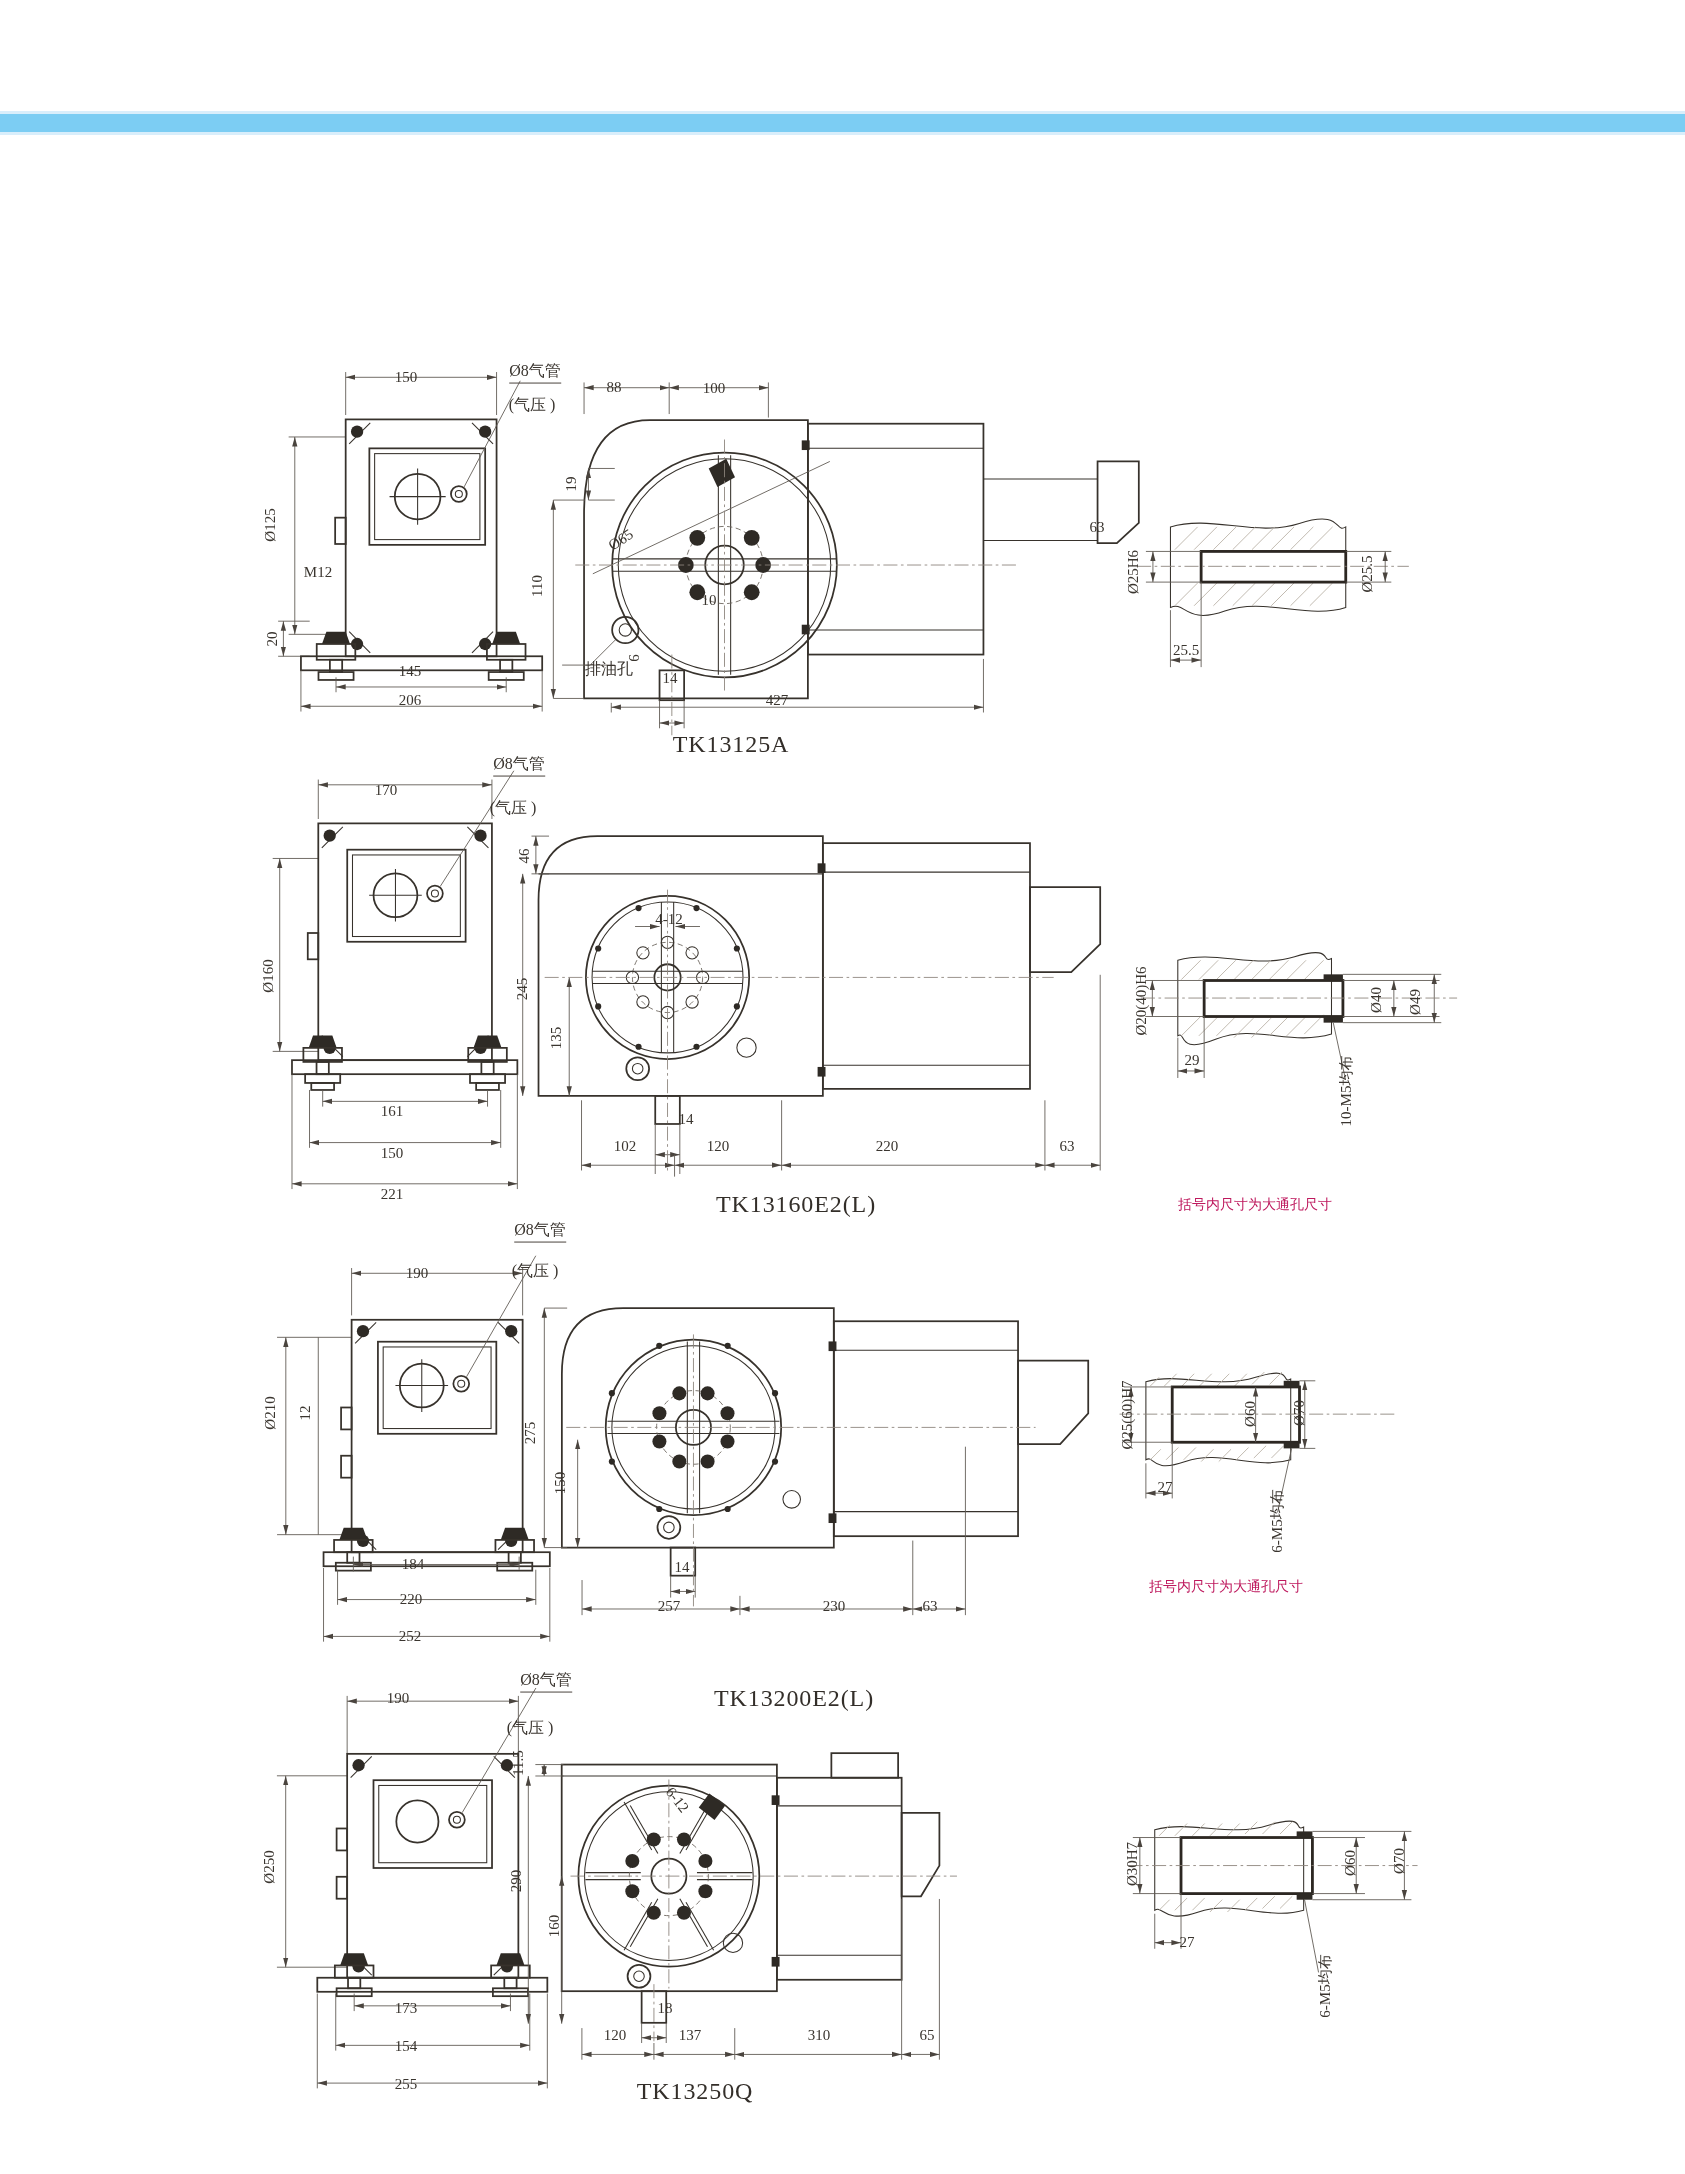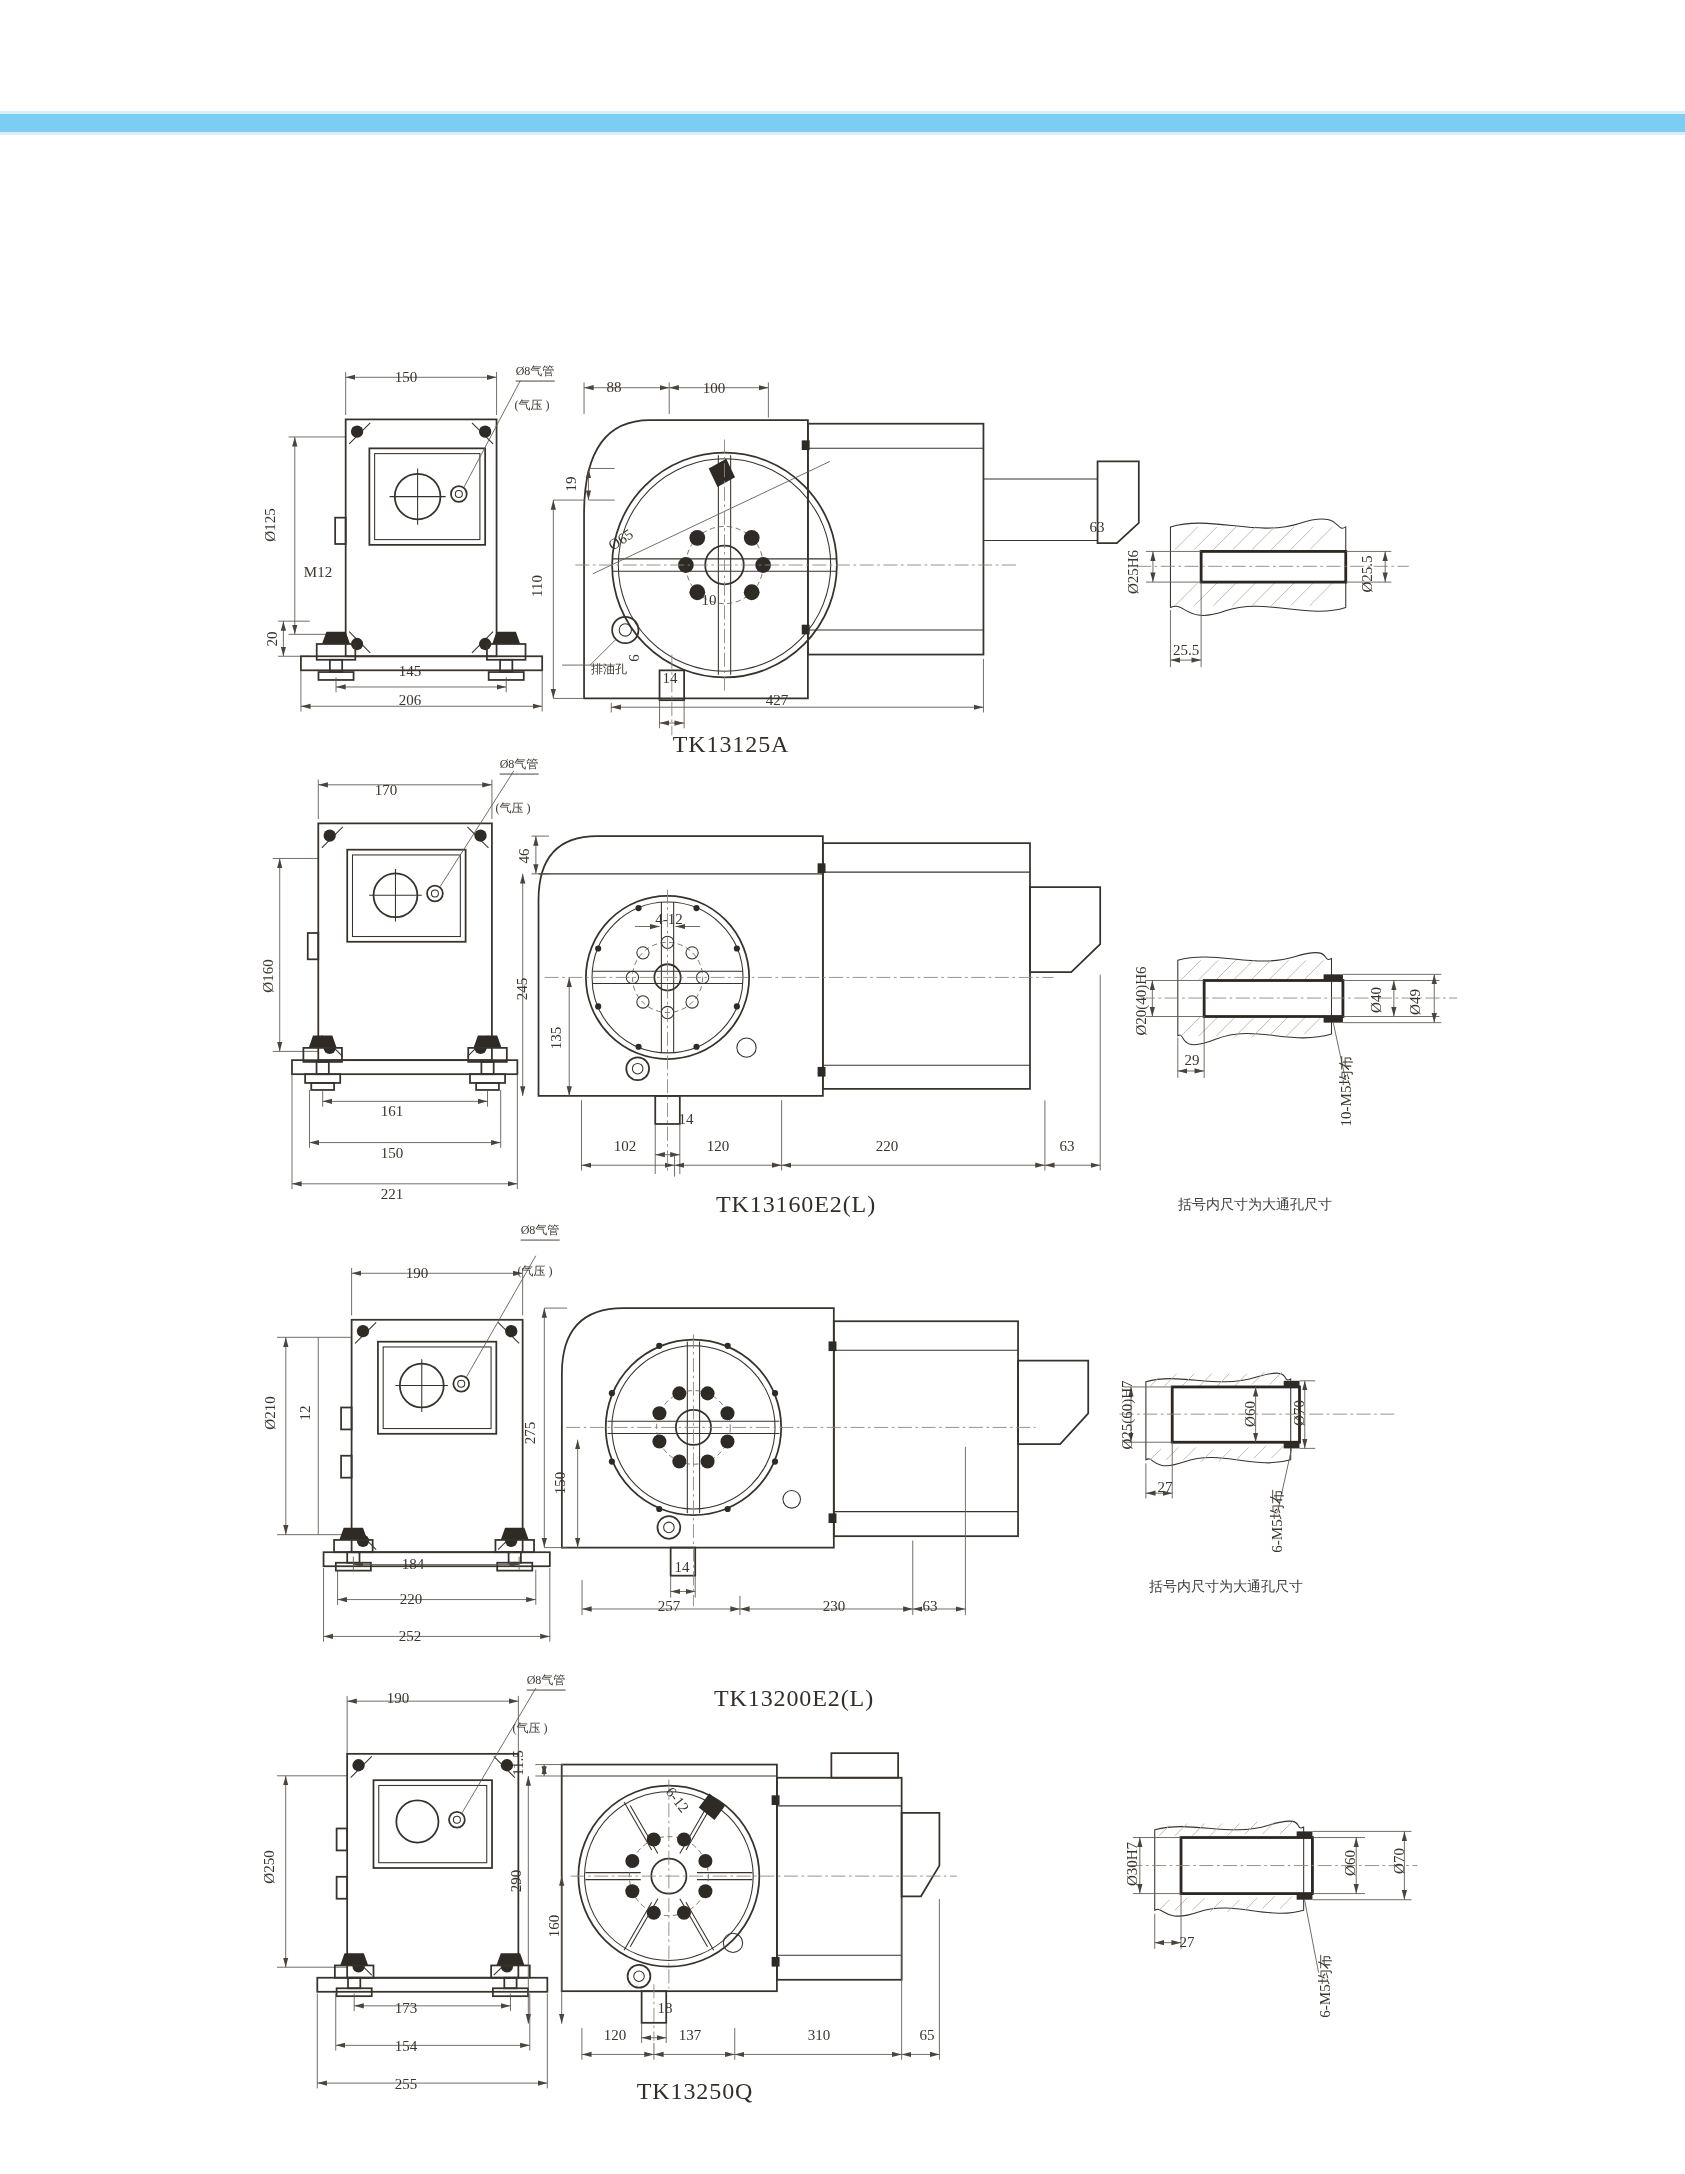--- a/index.html
+++ b/index.html
@@ -13,28 +13,28 @@
   .obj{stroke:#37322c;stroke-width:2;fill:none;stroke-linejoin:miter;}
   .obj2{stroke:#37322c;stroke-width:1.2;fill:none;}
   .bold{stroke:#2c2722;stroke-width:3.2;fill:none;}
   .fill{fill:#2e2a25;stroke:none;}
   .dim{stroke:#5f5952;stroke-width:1;fill:none;}
   .cl{stroke:#8b847b;stroke-width:1;stroke-dasharray:16 4 3 4;fill:none;}
   .dash{stroke:#6a645c;stroke-width:1;stroke-dasharray:6 4;fill:none;}
   .hat{stroke:#b9b1a6;stroke-width:1;fill:none;}
   .lab{position:absolute;font:15px "Liberation Serif",serif;color:#3a352f;white-space:nowrap;
        transform:translate(-50%,-50%);}
-  .lab.cn{font-size:12px;}
+  .lab.cn{font-size:16px;}
   .lab.r90{transform:translate(-50%,-50%) rotate(-90deg);}
   .lab.r35{transform:translate(-50%,-50%) rotate(-33deg);}
   .lab.r55{transform:translate(-50%,-50%) rotate(52deg);}
   .air{border-bottom:1.3px solid #4a443e;padding-bottom:0.9px;}
   .model{position:absolute;font:24px "Liberation Serif",serif;color:#332e29;white-space:nowrap;
          transform:translate(-50%,-50%);letter-spacing:0.9px;}
-  .note{position:absolute;font:14px "Liberation Serif",serif;color:#404040;white-space:nowrap;
+  .note{position:absolute;font:14px "Liberation Serif",serif;color:#be185d;white-space:nowrap;
         transform:translate(-50%,-50%);}
 </style>
 </head>
 <body>
 
 <div id="page">
 
 <svg width="0" height="0" style="position:absolute">
 <defs>
 <marker id="ar" markerWidth="12" markerHeight="8" refX="11" refY="4" orient="auto" markerUnits="userSpaceOnUse">

